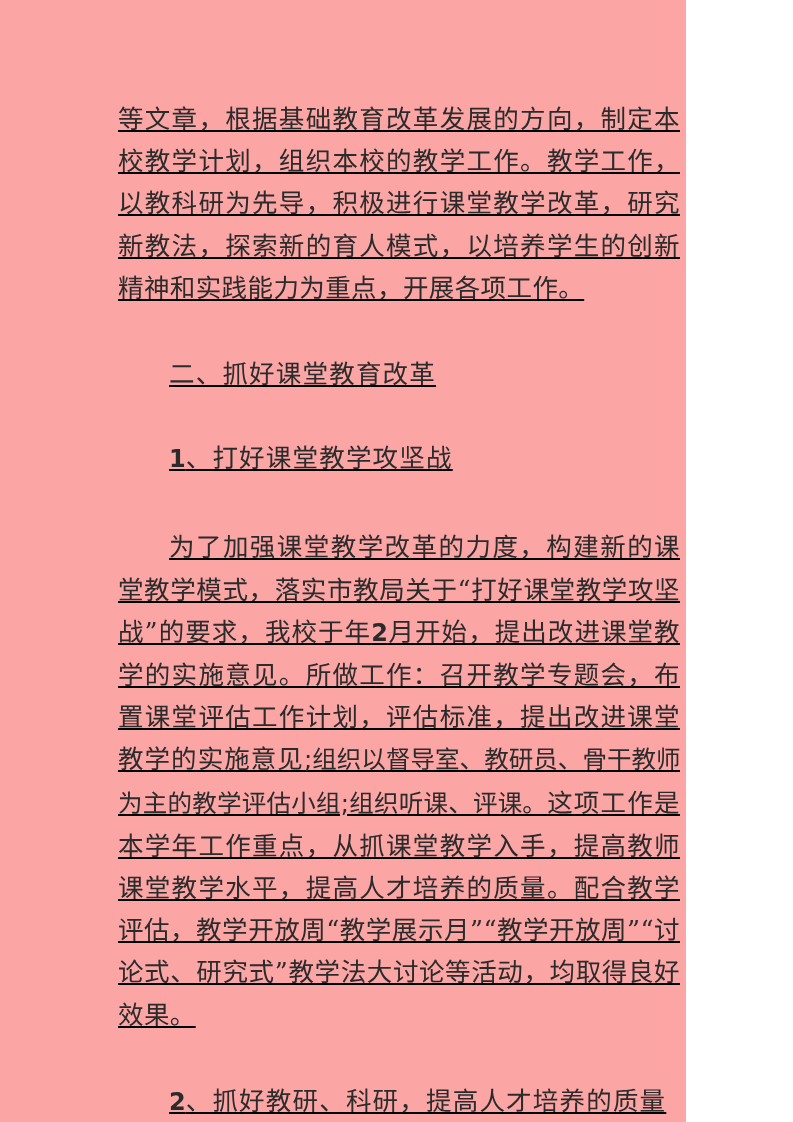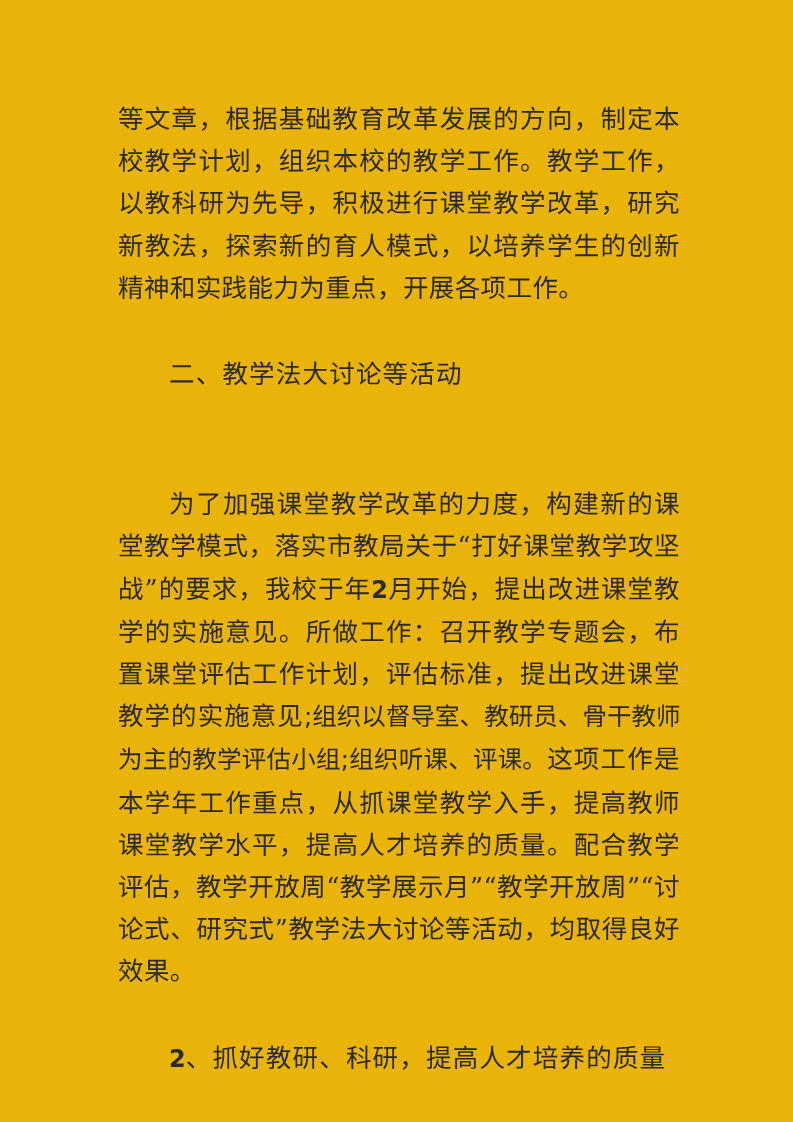--- a/index.html
+++ b/index.html
@@ -12,24 +12,25 @@
   body {
     width: 793px;
     height: 1122px;
     overflow: hidden;
     font-family: "DejaVu Sans", "Liberation Sans", sans-serif;
   }
 
   .page {
     position: relative;
     box-sizing: border-box;
-    width: 793px;
+    width: 686px;
     height: 1122px;
-    background: #eab308;
+    background: #fca5a5;
     padding: 98px 113px 60px 118px;
+    text-decoration: underline;
   }
 
   .doc-body {
     position: relative;
     width: 562px;
   }
 
   
   .para,
   .heading {
@@ -91,24 +92,27 @@
 </head>
 <body>
 
 <div class="page">
   <div class="doc-body">
 
     <p class="para flush">等文章，根据基础教育改革发展的方向，制定本校教学计划，组织本校的教学工作。教学工作，以教科研为先导，积极进行课堂教学改革，研究新教法，探索新的育人模式，以培养学生的创新精神和实践能力为重点，开展各项工作。</p>
 
     <div class="gap-md"></div>
 
-    <p class="heading">二、教学法大讨论等活动</p>
+    <p class="heading">二、抓好课堂教育改革</p>
 
     <div class="gap-sm"></div>
 
+    <p class="heading">
+      <span class="marker">1</span><span>、打好课堂教学攻坚战</span>
+    </p>
 
     <div class="gap-lg"></div>
 
     <p class="para indent">
       <span>为了加强课堂教学改革的力度，构建新的课堂教学模式，落实市教局关于“打好课堂教学攻坚战”的要求，我校于年</span><span class="num-bold">2</span><span>月开始，提出改进课堂教学的实施意见。所做工作：召开教学专题会，布置课堂评估工作计划，评估标准，提出改进课堂教学的实施意见</span><span class="alt-face">;组织以督导室、教研员、骨干教师为主的教学评估小组;组织听课、评课。</span><span>这项工作是本学年工作重点，从抓课堂教学入手，提高教师课堂教学水平，提高人才培养的质量。配合教学评估，教学开放周“教学展示月”“教学开放周”“讨论式、研究式”教学法大讨论等活动，均取得良好效果。</span>
     </p>
 
     <div class="gap-md"></div>
 
     <p class="heading">

